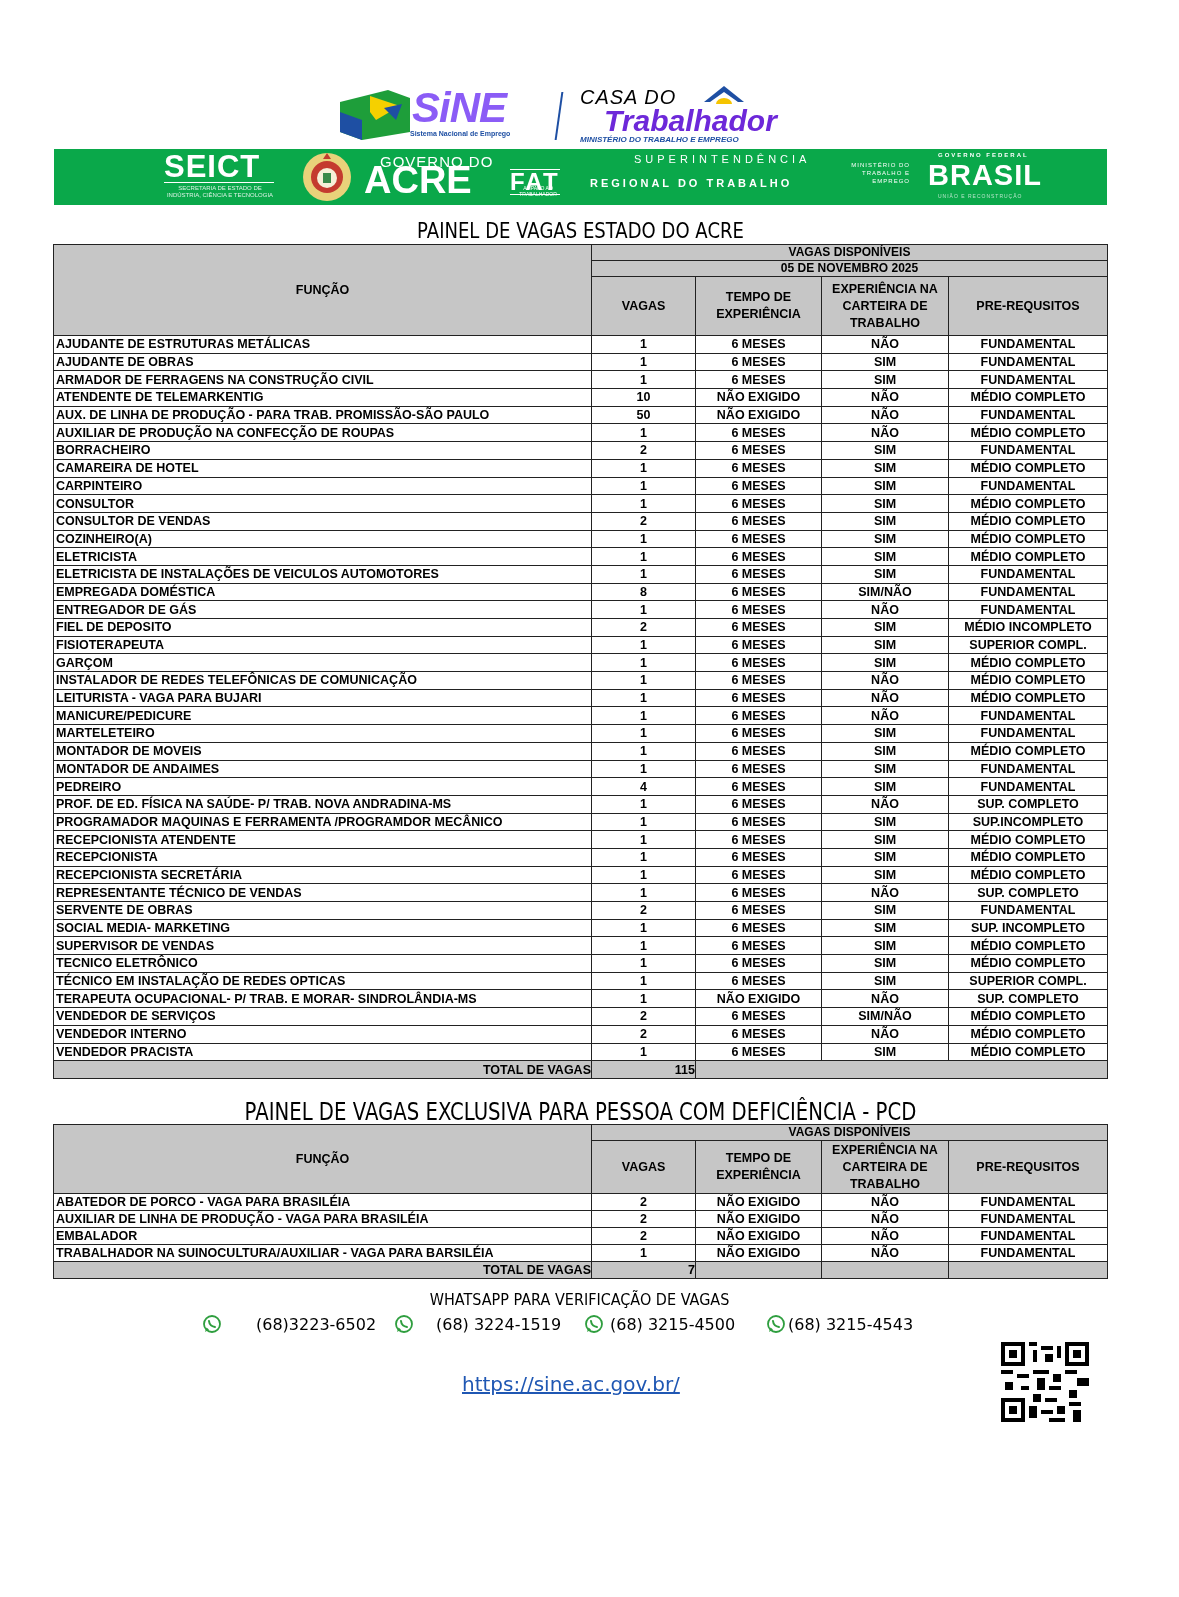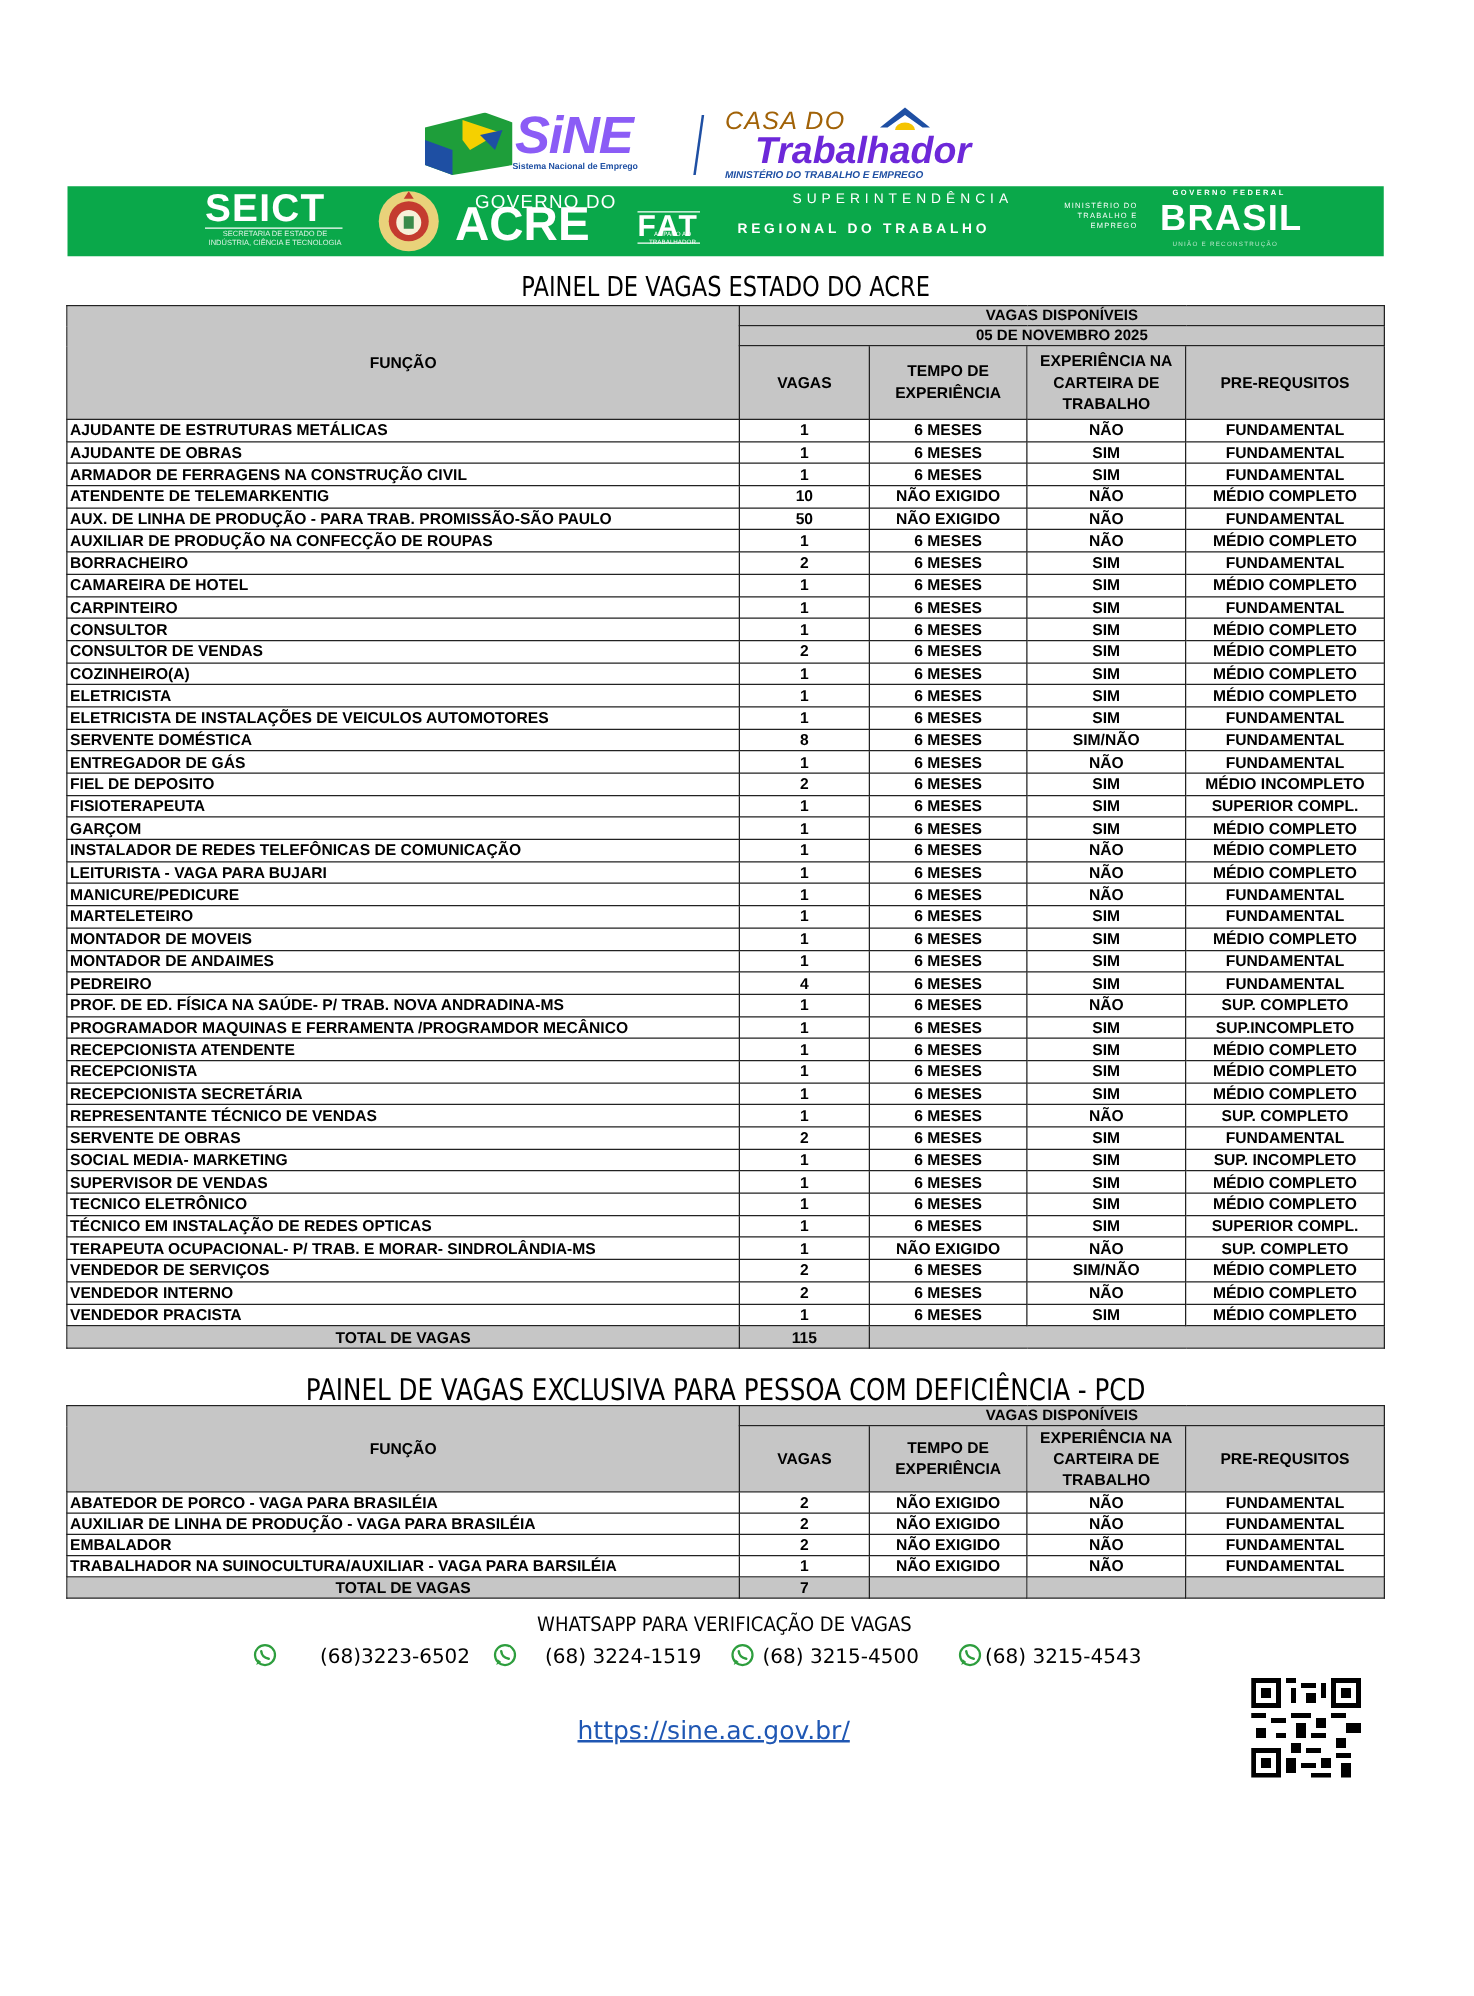--- a/index.html
+++ b/index.html
@@ -2,21 +2,21 @@
 <html><head>
 <meta charset="utf-8">
 <style>
   html,body{margin:0;padding:0;background:#ffffff;}
   body{width:1179px;height:1597px;position:relative;overflow:hidden;font-family:"Liberation Sans",sans-serif;color:#000;}
   .logo-top{position:absolute;left:340px;top:84px;width:460px;height:62px;}
   .sine-flag{position:absolute;left:0;top:6px;width:70px;height:50px;}
   .sine-word{position:absolute;left:72px;top:0;font:italic 900 42px "Liberation Sans",sans-serif;color:#8b5cf6;letter-spacing:-1px;}
   .sine-sub{position:absolute;left:70px;top:46px;font:bold 7px "Liberation Sans",sans-serif;color:#1e4fa3;}
   .logo-divider{position:absolute;left:218px;top:8px;width:2px;height:48px;background:#1e4fa3;transform:skewX(-8deg);}
-  .casa-do{position:absolute;left:240px;top:2px;font:italic 20px "Liberation Sans",sans-serif;color:#a16207;letter-spacing:1px;}
+  .casa-do{position:absolute;left:240px;top:2px;font:italic 20px "Liberation Sans",sans-serif;color:#000000;letter-spacing:1px;}
   .trab{position:absolute;left:236px;top:20px;font:italic 900 30px "Liberation Sans",sans-serif;color:#6d28d9;margin-left:28px;}
   .mte{position:absolute;left:240px;top:51px;font:italic bold 8px "Liberation Sans",sans-serif;color:#1e4fa3;}
   .roof{position:absolute;left:362px;top:0;width:44px;height:22px;}
 
   .banner{position:absolute;left:54px;top:149px;width:1053px;height:56px;background:#0aa84a;color:#fff;text-decoration:underline;}
   .seict{position:absolute;left:110px;top:0px;font:bold 31px "Liberation Sans",sans-serif;letter-spacing:1px;}
   .seict-line{position:absolute;left:110px;top:33px;width:110px;height:1px;background:#fff;}
   .seict-sub{position:absolute;left:112px;top:36px;width:108px;font:6px "Liberation Sans",sans-serif;text-align:center;line-height:7px;opacity:.85;}
   .crest{position:absolute;left:247px;top:2px;width:52px;height:52px;}
   .gov-do{position:absolute;left:314px;top:4px;font:15px "Liberation Sans",sans-serif;letter-spacing:1px;margin-left:12px;}
@@ -38,21 +38,21 @@
   td,th{border:1.5px solid #222;padding:0;font-weight:bold;white-space:nowrap;overflow:hidden;}
   th{background:#c6c6c6;font-size:12.5px;}
   .t-main{top:244px;width:1054px;}
   .t-pcd{top:1124px;width:1054px;}
   col.c1{width:538px;} col.c2{width:104px;} col.c3{width:126px;} col.c4{width:127px;} col.c5{width:159px;}
   .hdr-small{height:15px;line-height:15px;font-size:12px;}
   .hdr-main{height:58px;line-height:17px;}
   td{font-size:12.5px;height:16.7px;line-height:16px;}
   td.fn{text-align:left;padding-left:2px;}
   td.ctr{text-align:center;}
-  tr.total td{background:#c6c6c6;}
+  tr.total td{background:#c6c6c6;text-align:right;}
   .t-pcd .hdr-main{height:52px;}
   .t-pcd td{height:16px;}
 
   .wa-title{position:absolute;left:0;width:1159px;top:1290px;text-align:center;font:16px "DejaVu Sans",sans-serif;transform:scaleX(0.9);}
   .phones{position:absolute;top:1314px;left:4px;width:1179px;height:26px;}
   .phone{position:absolute;display:flex;align-items:center;font:16px "DejaVu Sans",sans-serif;}
   .wa-icon{width:20px;height:20px;margin-right:6px;}
   .url{position:absolute;left:462px;top:1372px;font:20px "DejaVu Sans",sans-serif;color:#1f57b3;text-decoration:underline;}
   .qr{position:absolute;left:1001px;top:1342px;width:88px;height:80px;}
 </style>
@@ -218,21 +218,21 @@
         <td class="ctr">MÉDIO COMPLETO</td>
       </tr>
       <tr>
         <td class="fn">ELETRICISTA DE INSTALAÇÕES DE VEICULOS AUTOMOTORES</td>
         <td class="ctr">1</td>
         <td class="ctr">6 MESES</td>
         <td class="ctr">SIM</td>
         <td class="ctr">FUNDAMENTAL</td>
       </tr>
       <tr>
-        <td class="fn">SERVENTE DOMÉSTICA</td>
+        <td class="fn">EMPREGADA DOMÉSTICA</td>
         <td class="ctr">8</td>
         <td class="ctr">6 MESES</td>
         <td class="ctr">SIM/NÃO</td>
         <td class="ctr">FUNDAMENTAL</td>
       </tr>
       <tr>
         <td class="fn">ENTREGADOR DE GÁS</td>
         <td class="ctr">1</td>
         <td class="ctr">6 MESES</td>
         <td class="ctr">NÃO</td>

